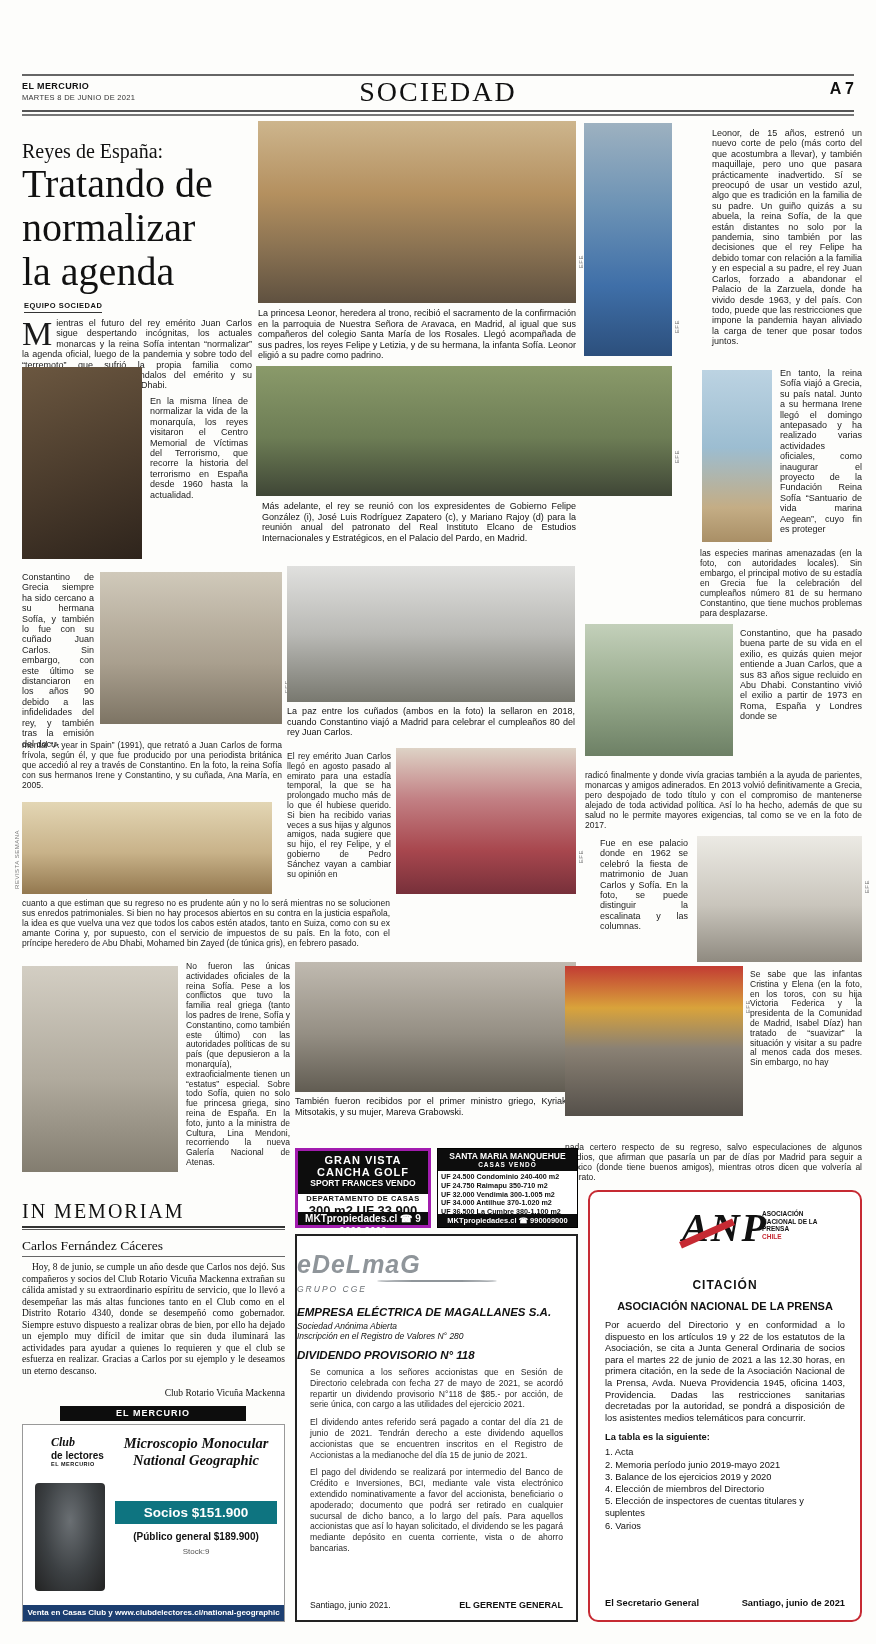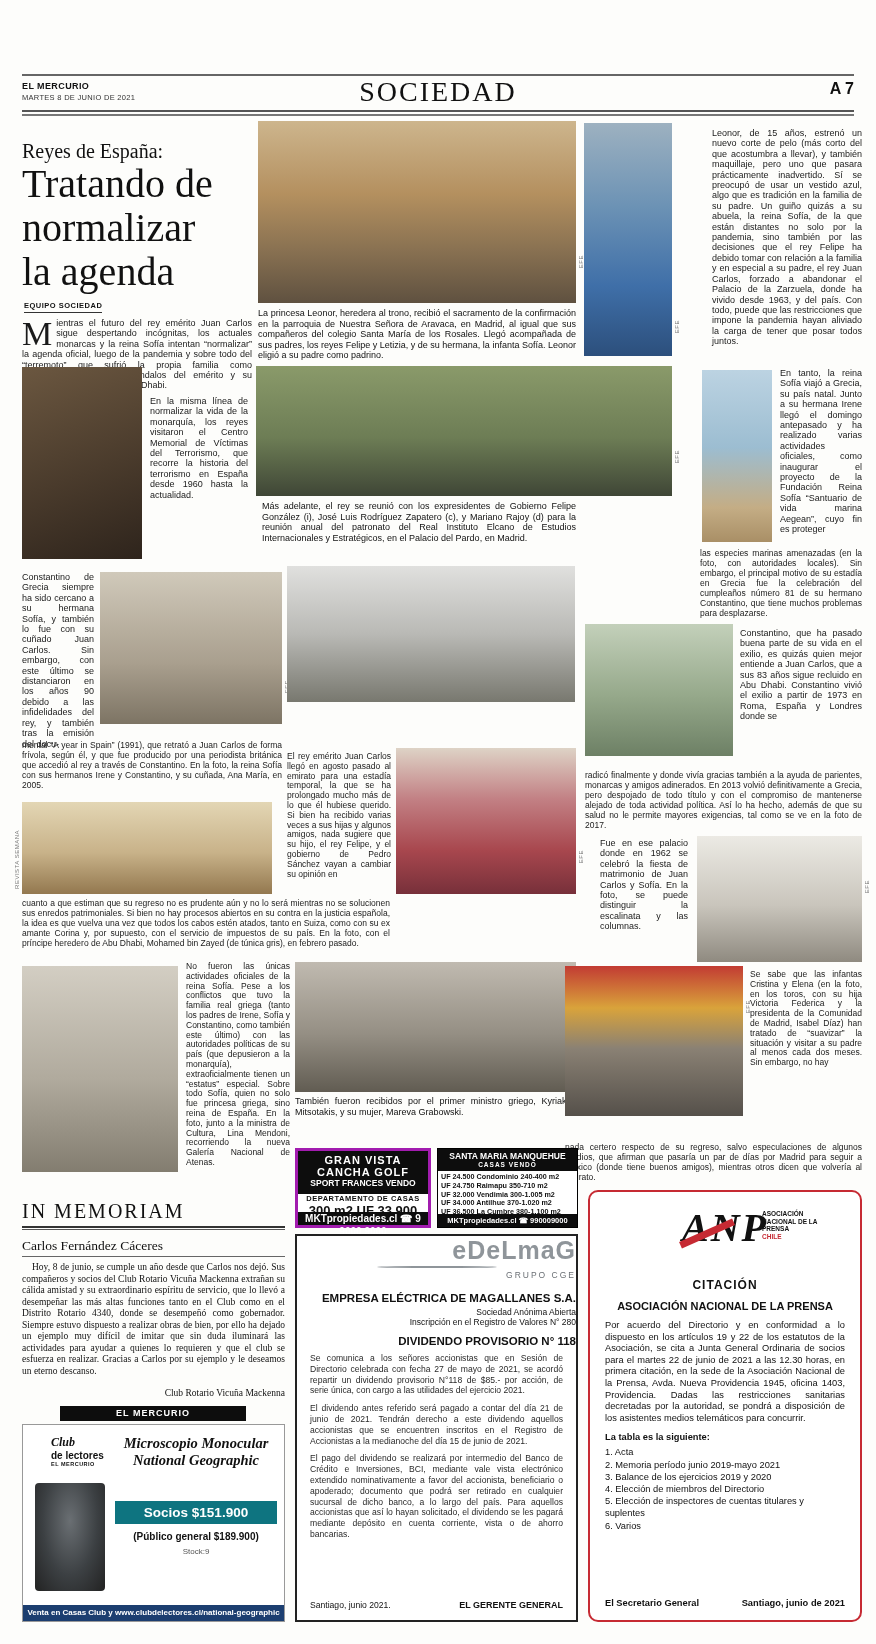--- a/index.html
+++ b/index.html
@@ -75,20 +75,21 @@
   <div class="abs wide" style="left:700px;top:548px;width:162px;">las especies marinas amenazadas (en la foto, con autoridades locales). Sin embargo, el principal motivo de su estadía en Grecia fue la celebración del cumpleaños número 81 de su hermano Constantino, que tiene muchos problemas para desplazarse.</div>
 
   <div class="abs txt" style="left:22px;top:572px;width:72px;">Constantino de Grecia siempre ha sido cercano a su hermana Sofía, y también lo fue con su cuñado Juan Carlos. Sin embargo, con este último se distanciaron en los años 90 debido a las infidelidades del rey, y también tras la emisión del docu-</div>
   <div class="ph p-fam" style="left:100px;top:572px;width:182px;height:152px;"></div>
   <span class="credit" style="left:284px;top:680px;">EFE</span>
   <div class="abs wide" style="left:22px;top:740px;width:260px;">mental “A year in Spain” (1991), que retrató a Juan Carlos de forma frívola, según él, y que fue producido por una periodista británica que accedió al rey a través de Constantino. En la foto, la reina Sofía con sus hermanos Irene y Constantino, y su cuñada, Ana María, en 2005.</div>
   <div class="ph p-abu" style="left:22px;top:802px;width:250px;height:92px;"></div>
   <span class="credit" style="left:14px;top:830px;">REVISTA SEMANA</span>
 
   <div class="ph p-judo" style="left:287px;top:566px;width:288px;height:136px;"></div>
+  <div class="abs cap" style="left:287px;top:706px;width:288px;">La paz entre los cuñados (ambos en la foto) la sellaron en 2018, cuando Constantino viajó a Madrid para celebrar el cumpleaños 80 del rey Juan Carlos.</div>
 
   <div class="ph p-con17" style="left:585px;top:624px;width:148px;height:132px;"></div>
   <div class="abs txt" style="left:740px;top:628px;width:122px;">Constantino, que ha pasado buena parte de su vida en el exilio, es quizás quien mejor entiende a Juan Carlos, que a sus 83 años sigue recluido en Abu Dhabi. Constantino vivió el exilio a partir de 1973 en Roma, España y Londres donde se</div>
   <div class="abs wide" style="left:585px;top:770px;width:277px;">radicó finalmente y donde vivía gracias también a la ayuda de parientes, monarcas y amigos adinerados. En 2013 volvió definitivamente a Grecia, pero despojado de todo título y con el compromiso de mantenerse alejado de toda actividad política. Así lo ha hecho, además de que su salud no le permite mayores exigencias, tal como se ve en la foto de 2017.</div>
 
   <div class="abs txts" style="left:287px;top:752px;width:104px;">El rey emérito Juan Carlos llegó en agosto pasado al emirato para una estadía temporal, la que se ha prolongado mucho más de lo que él hubiese querido. Si bien ha recibido varias veces a sus hijas y algunos amigos, nada sugiere que su hijo, el rey Felipe, y el gobierno de Pedro Sánchez vayan a cambiar su opinión en</div>
   <div class="ph p-stairs" style="left:396px;top:748px;width:180px;height:146px;"></div>
   <span class="credit" style="left:578px;top:850px;">EFE</span>
   <div class="abs wide" style="left:22px;top:898px;width:368px;">cuanto a que estiman que su regreso no es prudente aún y no lo será mientras no se solucionen sus enredos patrimoniales. Si bien no hay procesos abiertos en su contra en la justicia española, la idea es que vuelva una vez que todos los cabos estén atados, tanto en Suiza, como con su ex amante Corina y, por supuesto, con el servicio de impuestos de su país. En la foto, con el príncipe heredero de Abu Dhabi, Mohamed bin Zayed (de túnica gris), en febrero pasado.</div>
 
@@ -158,21 +159,21 @@
       <div>UF 36.500 La Cumbre 380-1.100 m2</div>
     </div>
     <div class="blk" style="position:absolute;bottom:0;width:100%;height:13px;font-size:7.5px;font-weight:bold;text-align:center;line-height:13px;">
       <span>MKTpropiedades.cl</span>
       <span>☎</span>
       <span>990009000</span>
     </div>
   </div>
 
   <div class="adbox" style="left:295px;top:1234px;width:283px;height:388px;border:2px solid #222;">
-    <div style="text-align:right;">
+    <div style="text-align:left;padding-top:14px;font-style:italic;">
       <div style="font-size:25px;font-weight:bold;color:#8f959a;letter-spacing:1px;">eDeLmaG</div>
       <div style="width:120px;height:0;border-bottom:2px solid #8f959a;border-radius:50%;margin:1px auto 2px auto;"></div>
       <div style="font-size:8.5px;color:#6b7075;letter-spacing:2px;">GRUPO CGE</div>
       <div style="font-size:11.5px;font-weight:bold;margin-top:12px;">EMPRESA ELÉCTRICA DE MAGALLANES S.A.</div>
       <div style="font-size:8.5px;margin-top:3px;">Sociedad Anónima Abierta</div>
       <div style="font-size:8.5px;">Inscripción en el Registro de Valores N° 280</div>
       <div style="font-size:11.5px;font-weight:bold;margin-top:8px;">DIVIDENDO PROVISORIO N° 118</div>
     </div>
     <div style="padding:6px 13px 0 13px;font-size:8.6px;line-height:10.8px;text-align:justify;color:#2a2a2a;">
       <p style="margin:0 0 7px 0;">Se comunica a los señores accionistas que en Sesión de Directorio celebrada con fecha 27 de mayo de 2021, se acordó repartir un dividendo provisorio N°118 de $85.- por acción, de serie única, con cargo a las utilidades del ejercicio 2021.</p>

